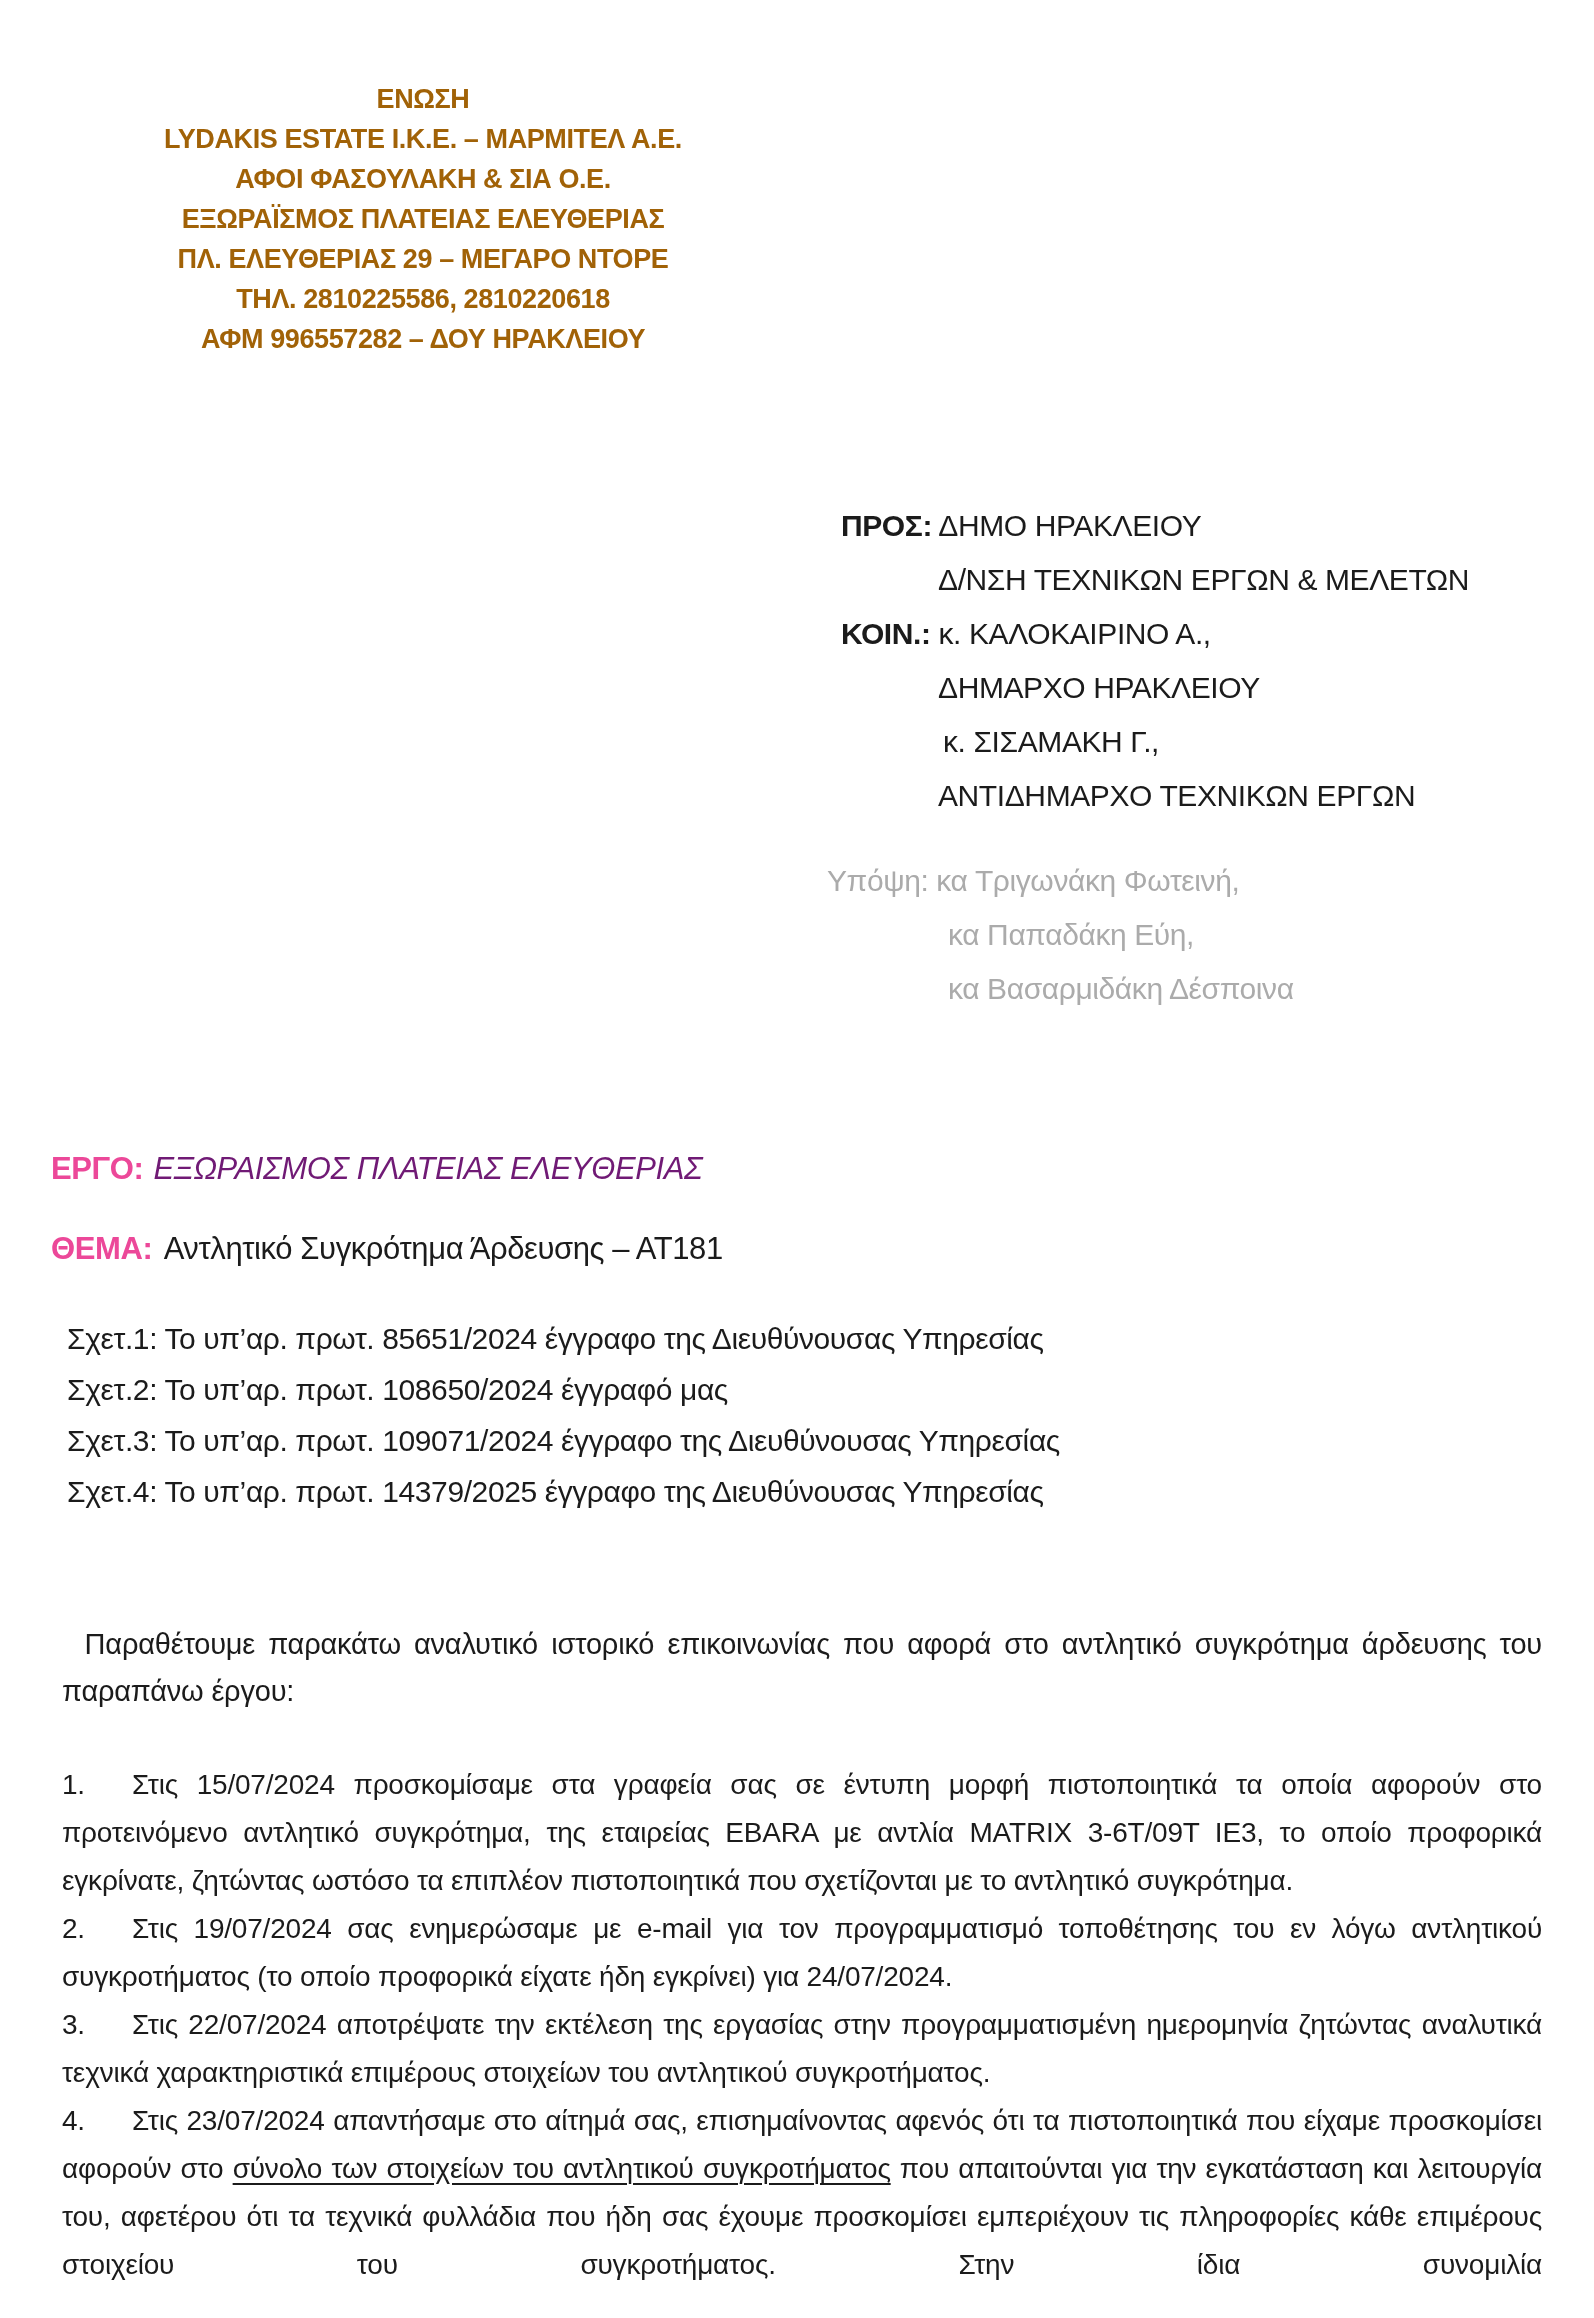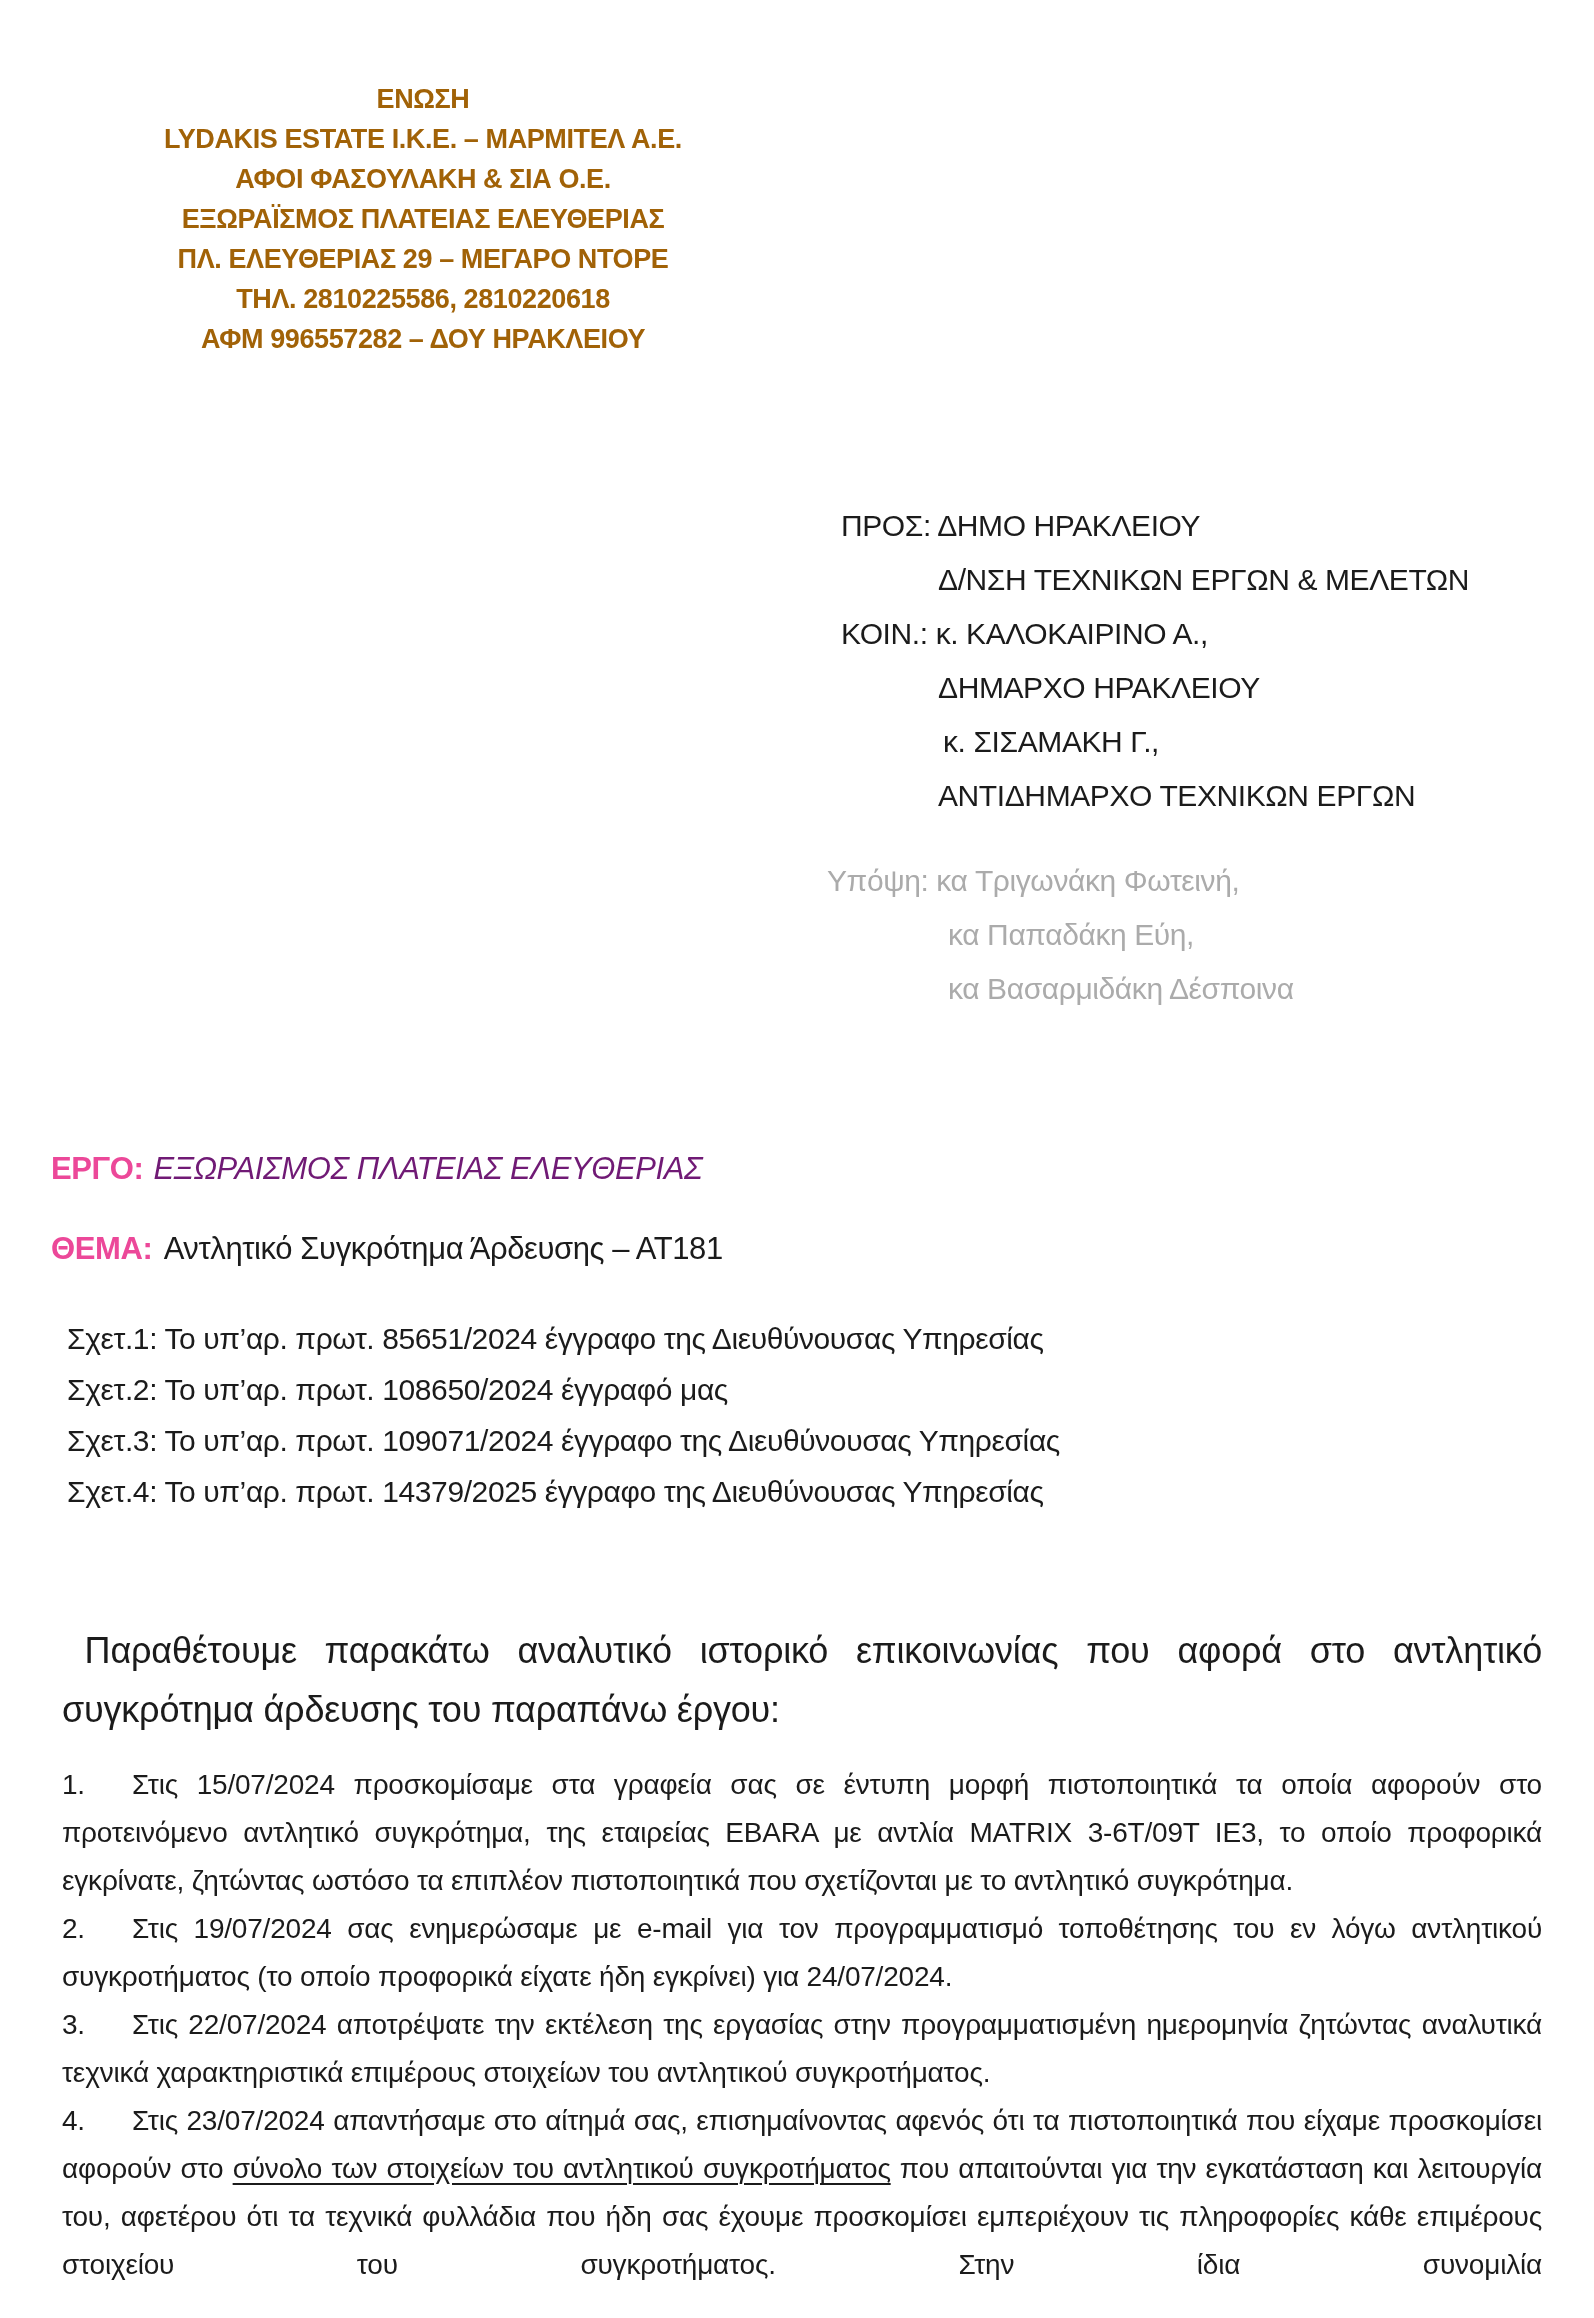--- a/index.html
+++ b/index.html
@@ -15,21 +15,21 @@
   .letterhead{
     position:absolute;top:79px;left:120px;width:606px;
     text-align:center;font-weight:700;font-size:27px;line-height:40px;
     color:#a16207;letter-spacing:-0.4px;
   }
   
   .recipients{
     position:absolute;top:499px;left:841px;width:733px;
     font-size:30px;line-height:54px;letter-spacing:-0.4px;
   }
-  .recipients .lbl{font-weight:400;}
+  .recipients .lbl{font-weight:700;}
   .recipients .indent{margin-left:97px;}
   .recipients .indent2{margin-left:102px;}
   
   .attention{
     position:absolute;top:854px;left:827px;width:705px;
     font-size:30px;line-height:54px;color:#ababab;letter-spacing:-0.4px;
   }
   .attention .indent{margin-left:121px;}
   
   .titleline{position:absolute;left:51px;font-size:31px;line-height:39px;letter-spacing:-0.4px;}
@@ -39,21 +39,21 @@
   .project{top:1149px;}
   .subject{top:1229px;}
   
   .refs{
     position:absolute;top:1313px;left:67px;width:1487px;
     font-size:30px;line-height:51px;letter-spacing:-0.4px;
   }
   
   .intro{
     position:absolute;top:1621px;left:62px;width:1480px;
-    font-size:36px;line-height:59px;text-align:justify;text-indent:22.6px;
+    font-size:29px;line-height:47px;text-align:justify;text-indent:22.6px;
     letter-spacing:-0.2px;
   }
   
   .history{
     position:absolute;top:1761px;left:62px;width:1480px;
     font-size:28px;line-height:48px;text-align:justify;
     letter-spacing:-0.2px;
   }
   .history p{margin:0;padding:0;}
   .history .num{display:inline-block;width:70px;}

